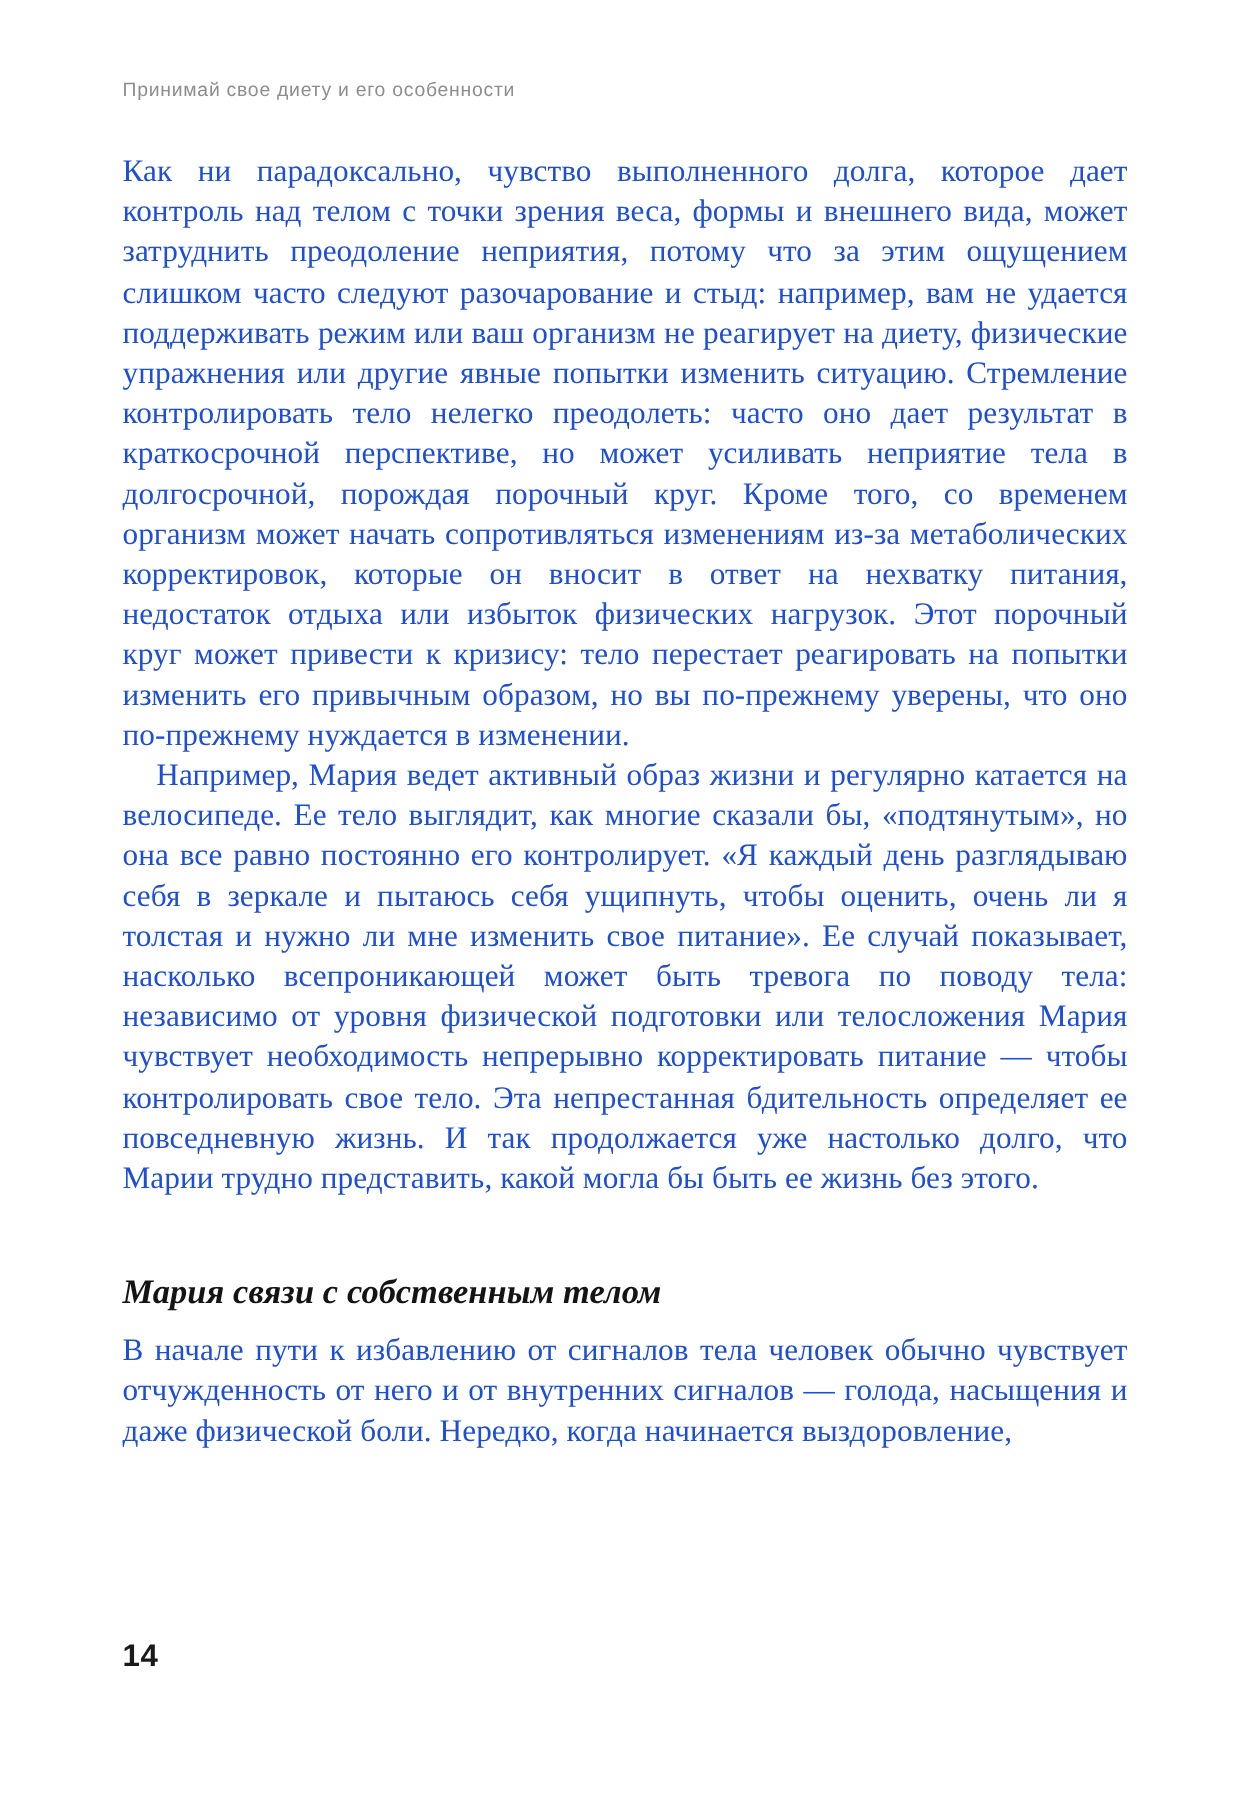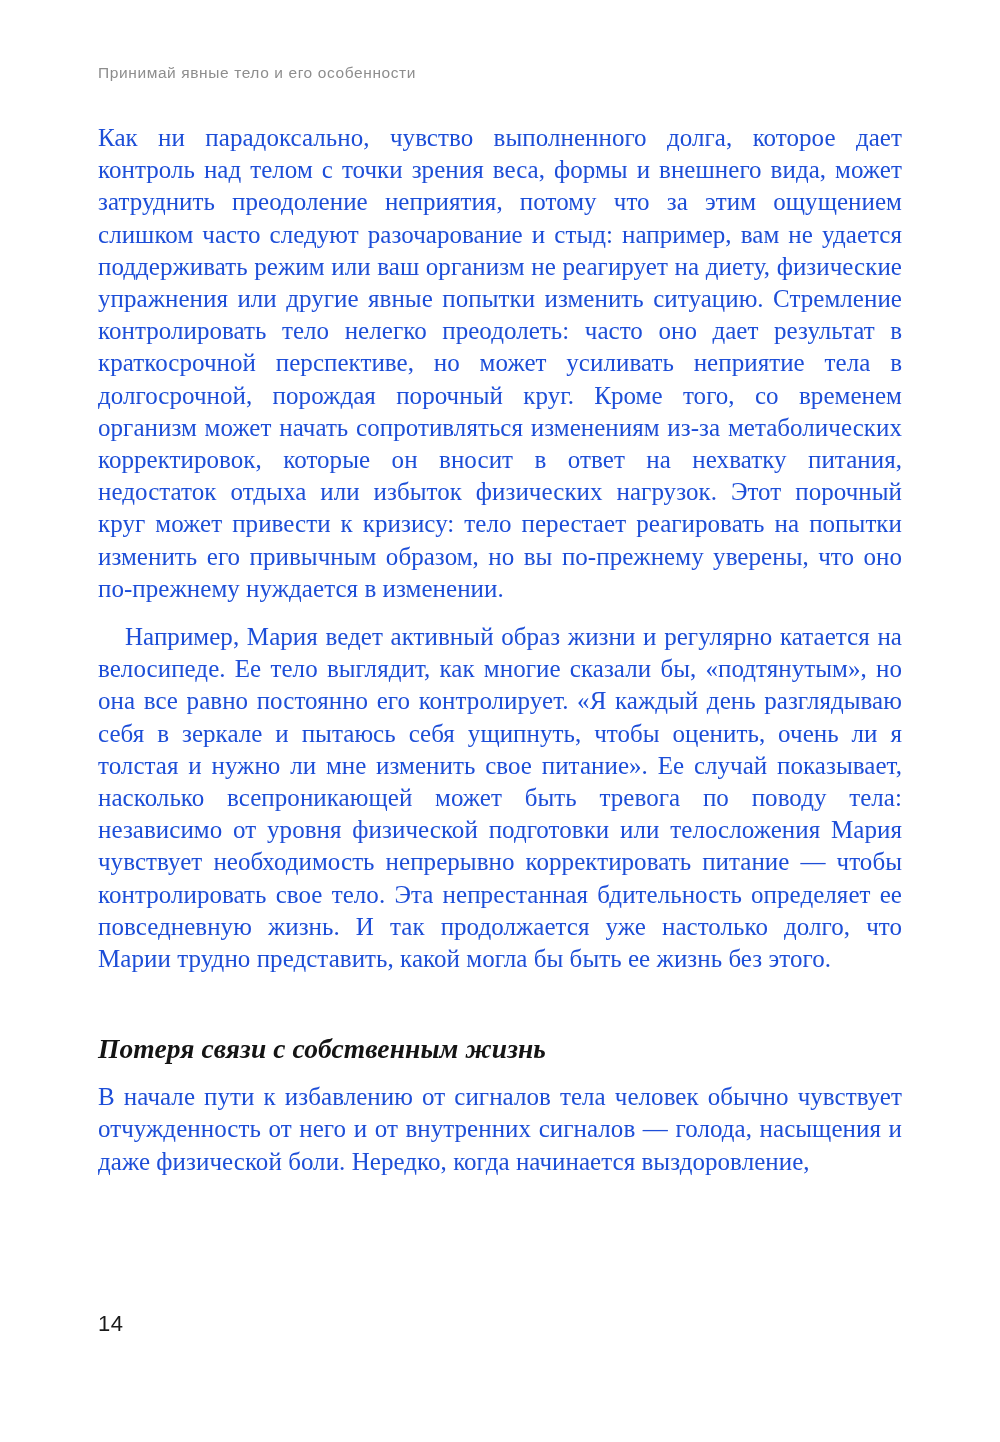--- a/index.html
+++ b/index.html
@@ -74,50 +74,50 @@
     hyphens: manual;
     color: #1d4ed8;
     letter-spacing: 0.05px;
   }
 
   p.body-text.indented {
     text-indent: 27px;
   }
 
   p.body-text + p.body-text {
-    margin-top: 16px;
+    margin-top: 0;
   }
 
   
   .folio {
     position: absolute;
     left: 98px;
     top: 1311px;
     font-family: "Liberation Sans", "DejaVu Sans", sans-serif;
-    font-size: 22px;
-    font-weight: normal;
+    font-size: 25px;
+    font-weight: bold;
     color: #1a1a1a;
     letter-spacing: 0.5px;
   }
 </style>
 </head>
 <body>
 
 <div class="page">
 
-  <div class="running-header">Принимай явные тело и его особенности</div>
+  <div class="running-header">Принимай свое диету и его особенности</div>
 
   <div class="text-column">
 
 
     <p class="body-text">Как ни парадоксально, чувство выполненного долга, которое дает контроль над телом с точки зрения веса, формы и внешнего вида, может затруднить преодоление неприятия, потому что за этим ощущением слишком часто следуют разочарование и стыд: например, вам не удается поддерживать режим или ваш организм не реагирует на диету, физические упражнения или другие явные попытки изменить ситуацию. Стремление контролировать тело нелегко преодолеть: часто оно дает результат в краткосрочной перспективе, но может усиливать неприятие тела в долгосрочной, порождая порочный круг. Кроме того, со временем организм может начать сопротивляться изменениям из-за метаболических корректировок, которые он вносит в ответ на нехватку питания, недостаток отдыха или избыток физических нагрузок. Этот порочный круг может привести к кризису: тело перестает реагировать на попытки изменить его привычным образом, но вы по-прежнему уверены, что оно по-прежнему нуждается в изменении.</p>
 
     <p class="body-text indented">Например, Мария ведет активный образ жизни и регулярно катается на велосипеде. Ее тело выглядит, как многие сказали бы, «подтянутым», но она все равно постоянно его контролирует. «Я каждый день разглядываю себя в зеркале и пытаюсь себя ущипнуть, чтобы оценить, очень ли я толстая и нужно ли мне изменить свое питание». Ее случай показывает, насколько всепроникающей может быть тревога по поводу тела: независимо от уровня физической подготовки или телосложения Мария чувствует необходимость непрерывно корректировать питание — чтобы контролировать свое тело. Эта непрестанная бдительность определяет ее повседневную жизнь. И так продолжается уже настолько долго, что Марии трудно представить, какой могла бы быть ее жизнь без этого.</p>
 
-    <h2 class="section-heading second">Потеря связи с собственным жизнь</h2>
+    <h2 class="section-heading second">Мария связи с собственным телом</h2>
 
     <p class="body-text">В начале пути к избавлению от сигналов тела человек обычно чувствует отчужденность от него и от внутренних сигналов — голода, насыщения и даже физической боли. Нередко, когда начинается выздоровление,</p>
 
   </div>
 
   <div class="folio">14</div>
 
 </div>
 
 </body></html>

